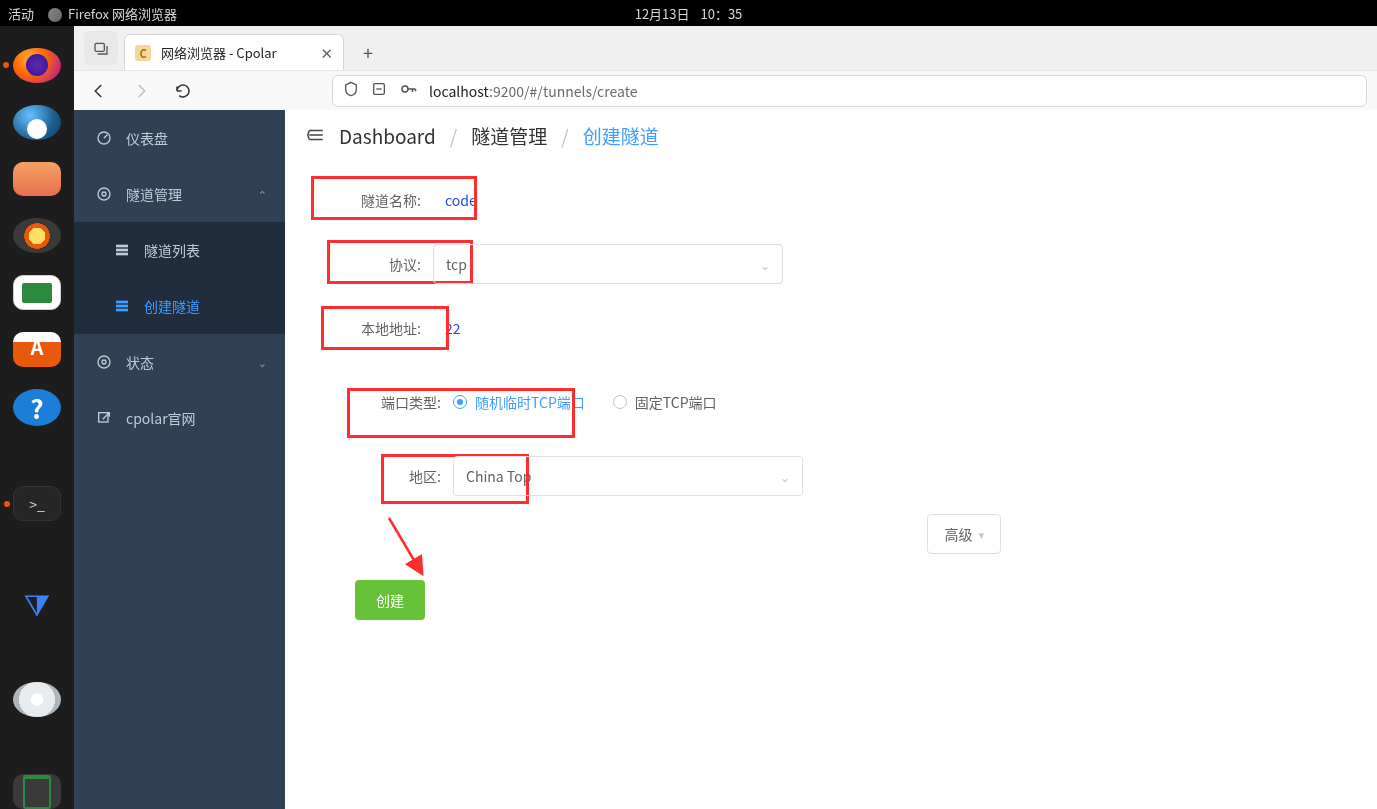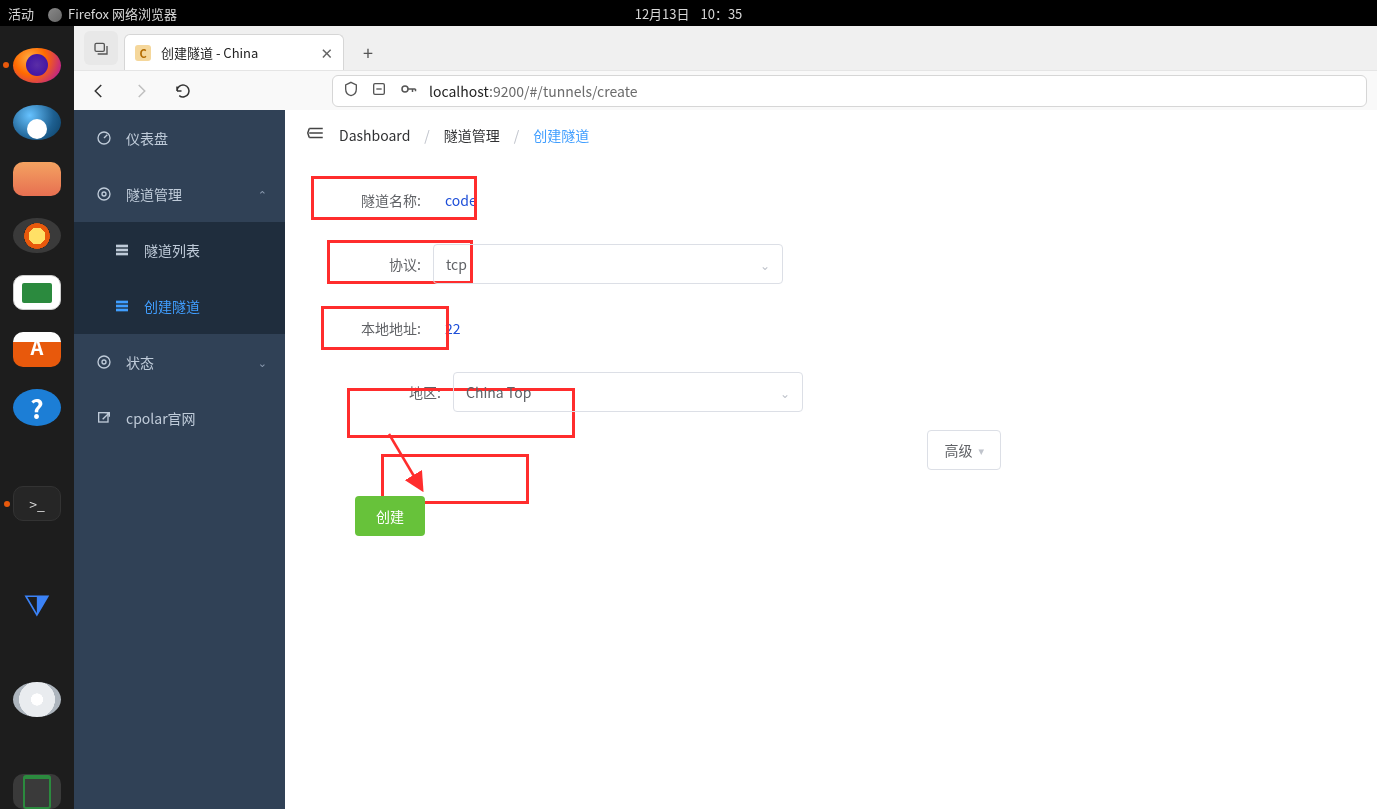--- a/index.html
+++ b/index.html
@@ -55,21 +55,21 @@
   
   .page { position:absolute; left:74px; right:0; top:110px; bottom:0; background:#fff; display:flex; }
   .cp-side { width:211px; background:#304156; color:#bfcbd9; font-size:14px; }
   .cp-item { height:56px; display:flex; align-items:center; padding-left:22px; gap:14px; cursor:pointer; }
   .cp-item .chev { margin-left:auto; margin-right:18px; color:#8a9aaf; font-size:11px; }
   .cp-sub { height:56px; display:flex; align-items:center; padding-left:40px; gap:14px; background:#1f2d3d; }
   .cp-sub.active { color:#409eff; }
   .cp-ic{width:16px;height:16px;display:inline-flex;align-items:center;justify-content:center;}
 
   .cp-main { flex:1; background:#fff; position:relative; }
-  .cp-head { height:50px; display:flex; align-items:center; padding-left:22px; gap:14px; font-size:14px; color:#888; background:#fff;}
+  .cp-head { height:50px; display:flex; align-items:center; padding-left:22px; gap:14px; font-size:19px; color:#888; background:#fff;}
   .cp-head .hamb{color:#444;}
   .cp-head .crumb{color:#303133;}
   .cp-head .crumb.active{color:#409eff;}
   .cp-head .sepc{color:#c0c4cc;}
 
   .form { padding:8px 16px 0 40px; font-size:14px; color:#606266; }
   .row { display:flex; align-items:center; height:64px; }
   .row .lbl { width:108px; text-align:right; padding-right:12px; color:#606266; font-size:14px; }
   .inp { height:40px; border:1px solid #dcdfe6; border-radius:4px; padding:0 12px; font-size:14px; color:#1d4ed8; background:#fff; }
   .sel { width:350px; height:40px; border:1px solid #dcdfe6; border-radius:4px; display:flex; align-items:center; padding:0 12px; color:#606266; position:relative; }
@@ -124,21 +124,21 @@
 <div class="ff-chrome">
   <div class="tabbar">
     <div class="views-btn">
       <svg viewBox="0 0 24 24">
           <rect x="3" y="5" width="14" height="12" rx="2" fill="none" stroke="#555" stroke-width="2"></rect>
           <path d="M7 21h14V9" fill="none" stroke="#555" stroke-width="2"></path>
         </svg>
     </div>
     <div class="ff-tab">
       <span class="favicon">C</span>
-      <span>创建隧道 - China</span>
+      <span>网络浏览器 - Cpolar</span>
       <span class="close">✕</span>
     </div>
     <div class="newtab">+</div>
   </div>
   <div class="ff-toolbar">
     <div class="nav-ic">
       <svg width="18" height="18" viewBox="0 0 24 24">
           <path d="M15 4l-8 8 8 8" fill="none" stroke="#333" stroke-width="2"></path>
         </svg>
     </div>
@@ -265,20 +265,31 @@
           <span>tcp</span>
           <span class="caret">⌄</span>
         </div>
       </div>
 
       <div class="row">
         <div class="lbl">本地地址:</div>
         <input class="inp" style="width: 44px; border: none;" value="22">
       </div>
 
+      <div class="row" style="height:84px;">
+        <div class="lbl" style="width:128px;">端口类型:</div>
+        <label class="radio sel-blue">
+          <span class="dot on"></span>
+          <span>随机临时TCP端口</span>
+        </label>
+        <label class="radio" style="color:#606266;">
+          <span class="dot off"></span>
+          <span>固定TCP端口</span>
+        </label>
+      </div>
 
       <div class="row">
         <div class="lbl" style="width:128px;">地区:</div>
         <div class="sel">
           <span>China Top</span>
           <span class="caret">⌄</span>
         </div>
       </div>
 
       <div class="adv-row">

